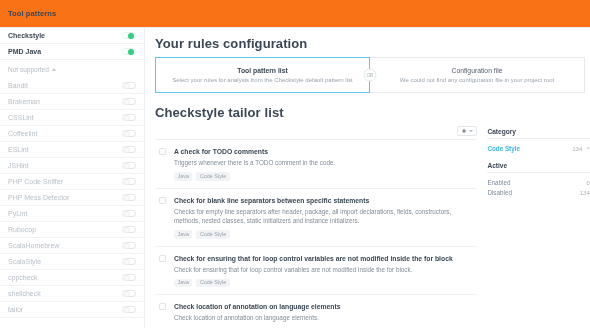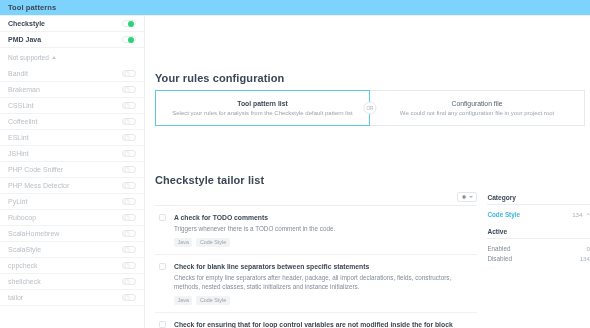--- a/index.html
+++ b/index.html
@@ -8,25 +8,25 @@
     background: #ffffff;
     font-family: "Liberation Sans", sans-serif;
     font-size: 7px;
     color: #3f4a57;
     overflow: hidden;
   }
   #app { width: 590px; height: 328px; position: relative; }
 
   
   .topbar {
-    height: 16px;
+    height: 28px;
     border-bottom: 1px solid #eceef0;
     display: flex; align-items: center;
     padding-left: 8px;
-    background: #7dd3fc;
+    background: #f97316;
   }
   .topbar-title { font-size: 7.5px; font-weight: bold; color: #3b4754; letter-spacing: .1px; }
 
   
   .body { display: flex; height: 312px; }
 
   
   .sidebar {
     width: 145px;
     border-right: 1px solid #eceef0;
@@ -70,22 +70,22 @@
   }
 
   
   .main {
     flex: 1 1 auto;
     padding: 8px 0 0 10px;
     overflow: hidden;
     position: relative;
   }
   .section-title {
-    font-size: 11px; font-weight: bold; color: #3b4754;
-    margin-bottom: 6px; letter-spacing: .1px; margin-top: 48px;
+    font-size: 13px; font-weight: bold; color: #3b4754;
+    margin-bottom: 6px; letter-spacing: .1px;
   }
 
   
   .config-cards {
     display: flex; position: relative;
     height: 36px; margin-bottom: 12px;
     width: 430px;
   }
   .card {
     flex: 1 1 50%;

